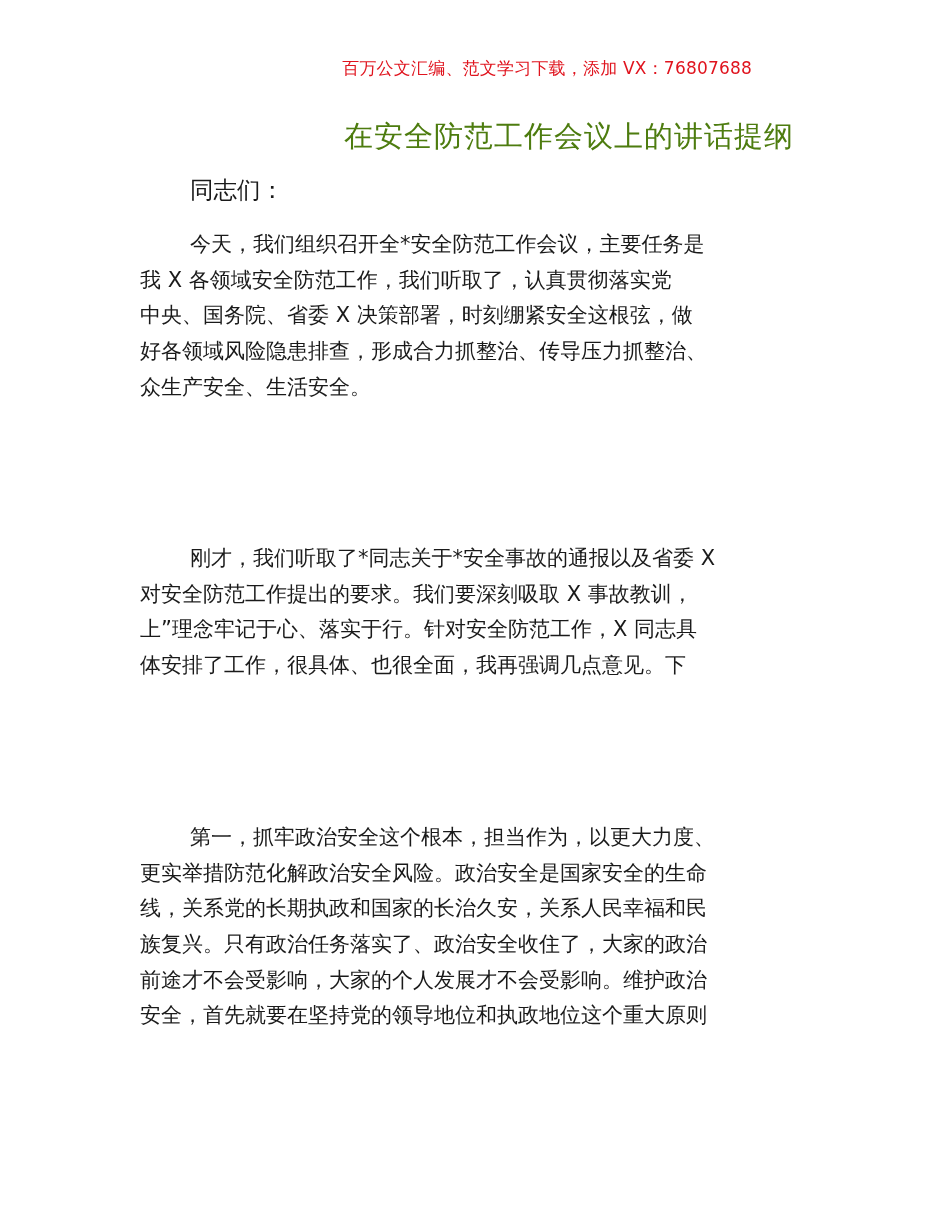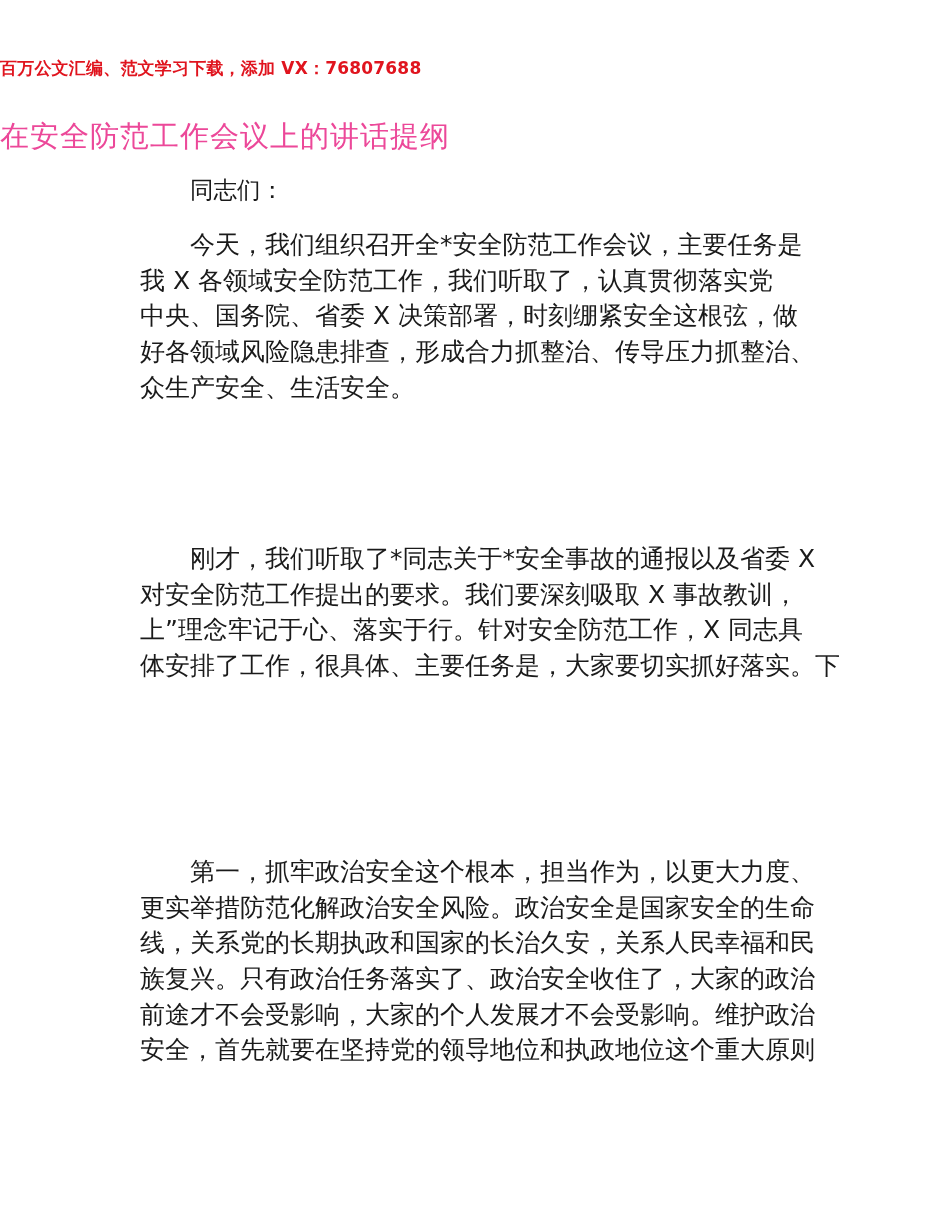--- a/index.html
+++ b/index.html
@@ -1,22 +1,22 @@
 <!DOCTYPE html>
 <html><head>
 <meta charset="utf-8">
 <style>
   html, body { margin: 0; padding: 0; background: #ffffff; }
   body { width: 950px; height: 1230px; position: relative; overflow: hidden;
          font-family: "DejaVu Sans", "Liberation Sans", sans-serif; color: #1a1a1a; }
-  .header-banner { position: absolute; top: 56px; left: 0; width: 752px; text-align: left;
-         color: #e0141e; font-size: 17px; letter-spacing: 0.2px; line-height: 24px; font-weight: bold; }
-  .doc-title { position: absolute; top: 114px; left: 0; width: 794px; text-align: left;
-         font-size: 29px; line-height: 44px; color: #ec4899; letter-spacing: 1px; }
-  .body-text { position: absolute; left: 140px; width: 680px; font-size: 25px; }
+  .header-banner { position: absolute; top: 56px; left: 0; width: 752px; text-align: right;
+         color: #e0141e; font-size: 17px; letter-spacing: 0.2px; line-height: 24px; }
+  .doc-title { position: absolute; top: 114px; left: 0; width: 794px; text-align: right;
+         font-size: 29px; line-height: 44px; color: #4d7c0f; letter-spacing: 1px; }
+  .body-text { position: absolute; left: 140px; width: 680px; font-size: 21px; }
   .line { height: 35.7px; line-height: 35.7px; white-space: nowrap; }
   .salutation { position: absolute; left: 190px; top: 172px; font-size: 23.5px; line-height: 36px; text-align: right; }
 </style>
 </head>
 <body>
 
 <div class="header-banner">百万公文汇编、范文学习下载，添加 VX：76807688</div>
 
 <div class="doc-title">在安全防范工作会议上的讲话提纲</div>
 
@@ -27,23 +27,23 @@
   <div class="line">我 X 各领域安全防范工作，我们听取了，认真贯彻落实党</div>
   <div class="line">中央、国务院、省委 X 决策部署，时刻绷紧安全这根弦，做</div>
   <div class="line">好各领域风险隐患排查，形成合力抓整治、传导压力抓整治、</div>
   <div class="line">众生产安全、生活安全。</div>
 </div>
 
 <div class="body-text" style="top:541px;">
   <div class="line" style="padding-left:50px;">刚才，我们听取了*同志关于*安全事故的通报以及省委 X</div>
   <div class="line">对安全防范工作提出的要求。我们要深刻吸取 X 事故教训，</div>
   <div class="line">上”理念牢记于心、落实于行。针对安全防范工作，X 同志具</div>
-  <div class="line">体安排了工作，很具体、主要任务是，大家要切实抓好落实。下</div>
+  <div class="line">体安排了工作，很具体、也很全面，我再强调几点意见。下</div>
 </div>
 
-<div class="body-text" style="top:854px;">
+<div class="body-text" style="top:820px;">
   <div class="line" style="padding-left:50px;">第一，抓牢政治安全这个根本，担当作为，以更大力度、</div>
   <div class="line">更实举措防范化解政治安全风险。政治安全是国家安全的生命</div>
   <div class="line">线，关系党的长期执政和国家的长治久安，关系人民幸福和民</div>
   <div class="line">族复兴。只有政治任务落实了、政治安全收住了，大家的政治</div>
   <div class="line">前途才不会受影响，大家的个人发展才不会受影响。维护政治</div>
   <div class="line">安全，首先就要在坚持党的领导地位和执政地位这个重大原则</div>
 </div>
 
 </body></html>

